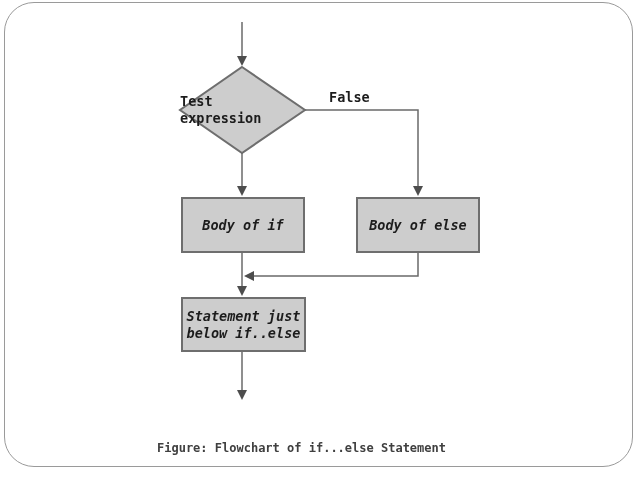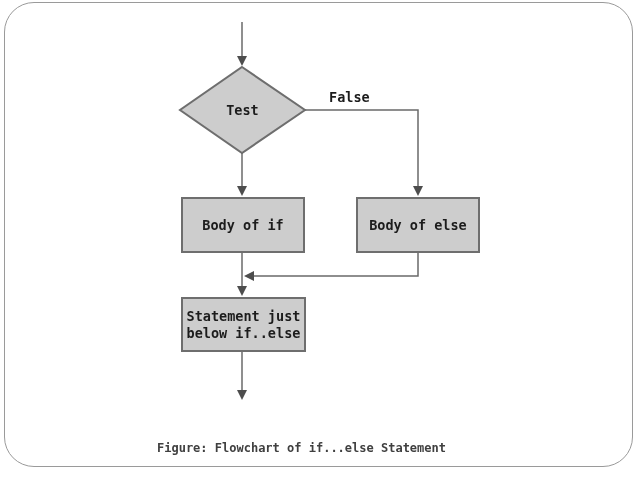--- a/index.html
+++ b/index.html
@@ -38,39 +38,40 @@
     line-height: 17px;
     white-space: nowrap;
   }
   .diamond-label {
     left: 180px;
     top: 67px;
     width: 125px;
     height: 86px;
     display: flex;
     flex-direction: column;
-    align-items: center;
+    align-items: flex-start;
     justify-content: center;
     text-align: center;
   }
   .box {
     position: absolute;
     background: #cdcdcd;
     border: 2px solid #6e6e6e;
     box-sizing: border-box;
     display: flex;
     flex-direction: column;
     align-items: center;
     justify-content: center;
     text-align: center;
     color: #1c1c1c;
     font-weight: bold;
     font-size: 13.5px;
     line-height: 17px;
     white-space: nowrap;
+    font-style: italic;
   }
   .box-body-if   { left: 181px; top: 197px; width: 124px; height: 56px; }
   .box-body-else { left: 356px; top: 197px; width: 124px; height: 56px; }
   .box-statement { left: 181px; top: 297px; width: 125px; height: 55px; }
   .label-false { left: 329px; top: 89px; }
   .label-true  { left: 257px; top: 161px; margin-top: 41px; }
   .caption {
     position: absolute;
     left: 157px;
     top: 441px;
@@ -118,20 +119,21 @@
     </g>
 
     <g>
       <path d="M242,352 V390" stroke="#6a6a6a" stroke-width="1.5" fill="none"></path>
       <polygon points="242,400 237,390 247,390" fill="#4d4d4d"></polygon>
     </g>
   </svg>
 
   <div class="flow-text diamond-label">
     <div>Test</div>
+    <div>expression</div>
   </div>
 
   <div class="flow-text label-false">False</div>
   <div class="flow-text label-true">True</div>
 
   <div class="box box-body-if">
     <div>Body of if</div>
   </div>
 
   <div class="box box-body-else">

